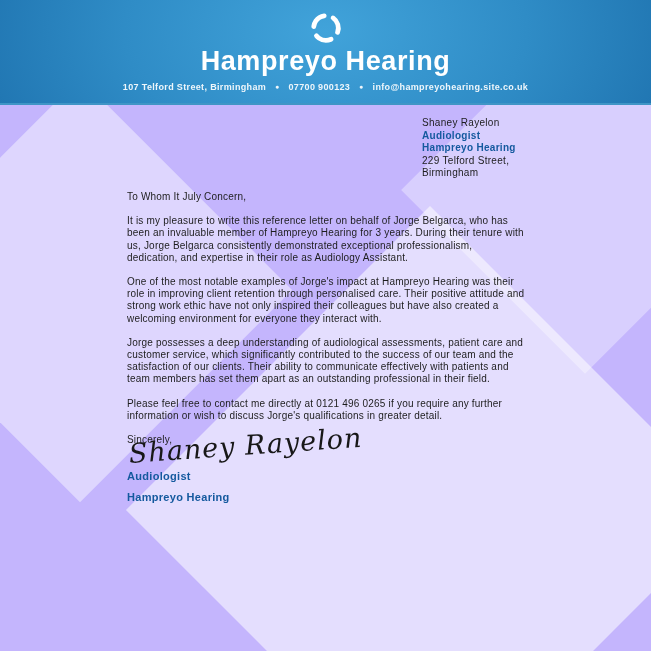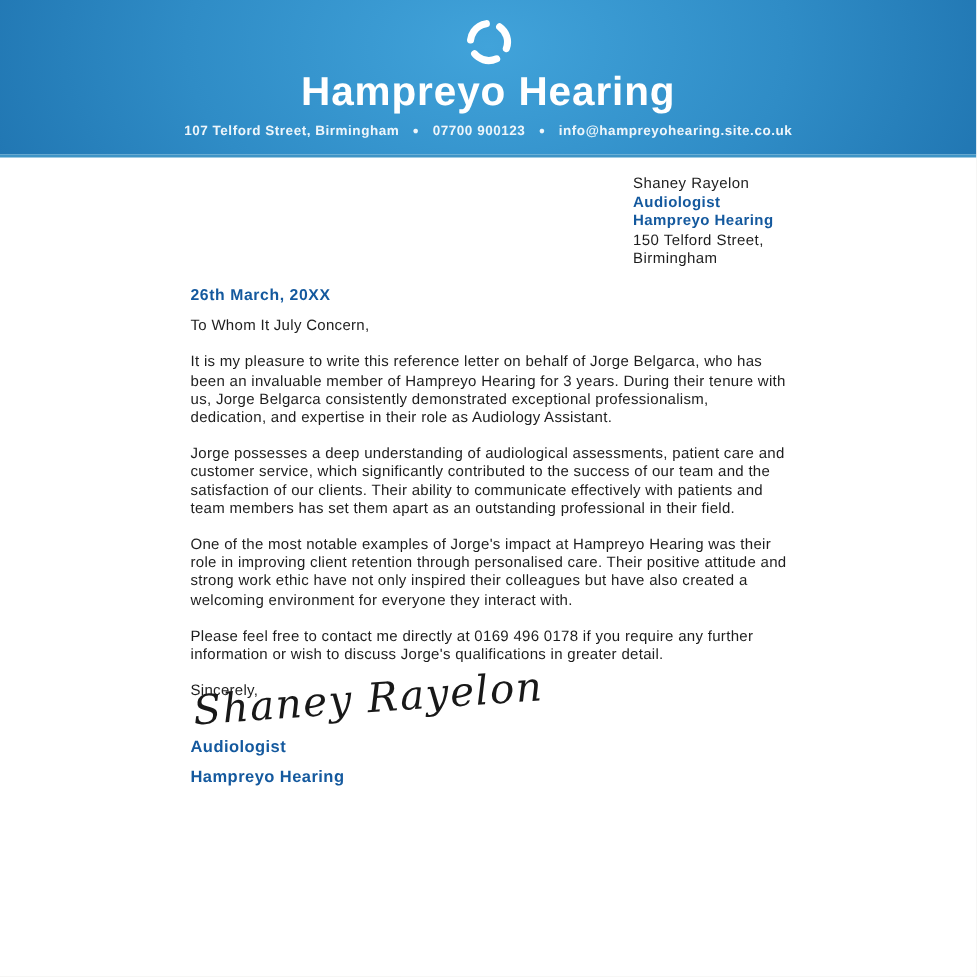--- a/index.html
+++ b/index.html
@@ -5,21 +5,21 @@
   * { margin: 0; padding: 0; box-sizing: border-box; }
   html, body { width: 651px; height: 651px; }
   body {
     font-family: "Liberation Sans", sans-serif;
     background: #e8e8e6;
   }
   .page {
     position: relative;
     width: 651px;
     height: 651px;
-    background: #ffffff;
+    background: #c4b5fd;
     overflow: hidden;
   }
 
   
   .letterhead {
     position: relative;
     width: 100%;
     height: 105px;
     background:
       radial-gradient(ellipse 420px 260px at 50% 30%, #41a3da 0%, #2f8cc6 48%, #1a6ca9 100%);
@@ -142,30 +142,29 @@
   </header>
 
   <div class="wm wm1"></div>
   <div class="wm wm2"></div>
   <div class="wm wm3"></div>
 
   <div class="sender-block">
     <div>Shaney Rayelon</div>
     <div class="blue bold">Audiologist</div>
     <div class="blue bold">Hampreyo Hearing</div>
-    <div>150 Telford Street,</div>
+    <div>229 Telford Street,</div>
     <div>Birmingham</div>
   </div>
 
   <main class="letter-content">
-    <p class="date-line blue">26th March, 20XX</p>
     <p class="salutation">To Whom It July Concern,</p>
     <p>It is my pleasure to write this reference letter on behalf of Jorge Belgarca, who has been an invaluable member of Hampreyo Hearing for 3 years. During their tenure with us, Jorge Belgarca consistently demonstrated exceptional professionalism, dedication, and expertise in their role as Audiology Assistant.</p>
+    <p>One of the most notable examples of Jorge's impact at Hampreyo Hearing was their role in improving client retention through personalised care. Their positive attitude and strong work ethic have not only inspired their colleagues but have also created a welcoming environment for everyone they interact with.</p>
     <p>Jorge possesses a deep understanding of audiological assessments, patient care and customer service, which significantly contributed to the success of our team and the satisfaction of our clients. Their ability to communicate effectively with patients and team members has set them apart as an outstanding professional in their field.</p>
-    <p>One of the most notable examples of Jorge's impact at Hampreyo Hearing was their role in improving client retention through personalised care. Their positive attitude and strong work ethic have not only inspired their colleagues but have also created a welcoming environment for everyone they interact with.</p>
-    <p>Please feel free to contact me directly at 0169 496 0178 if you require any further information or wish to discuss Jorge's qualifications in greater detail.</p>
+    <p>Please feel free to contact me directly at 0121 496 0265 if you require any further information or wish to discuss Jorge's qualifications in greater detail.</p>
     <p class="closing">Sincerely,</p>
     <div class="signature">Shaney Rayelon</div>
     <div class="sig-role blue">Audiologist</div>
     <div class="sig-company blue">Hampreyo Hearing</div>
   </main>
 
 </div>
 
 </body></html>

